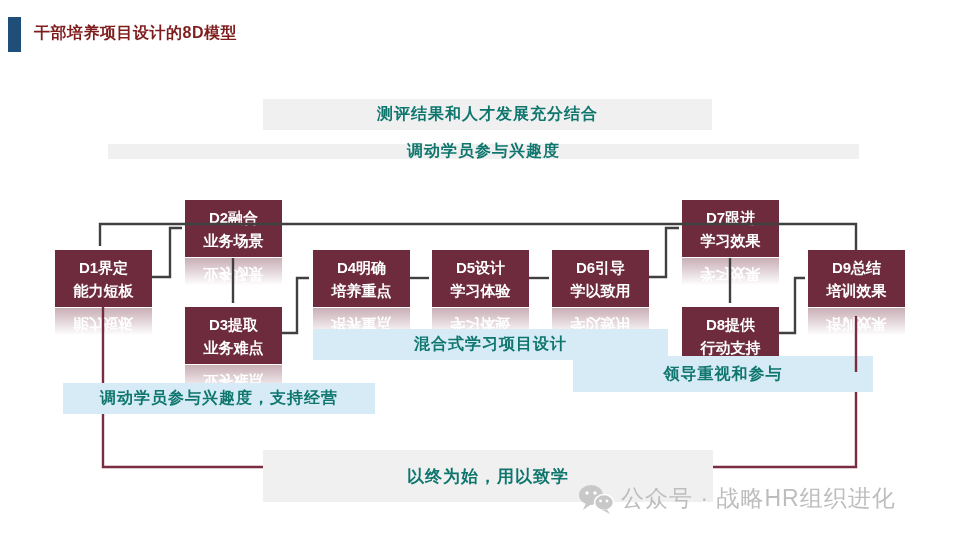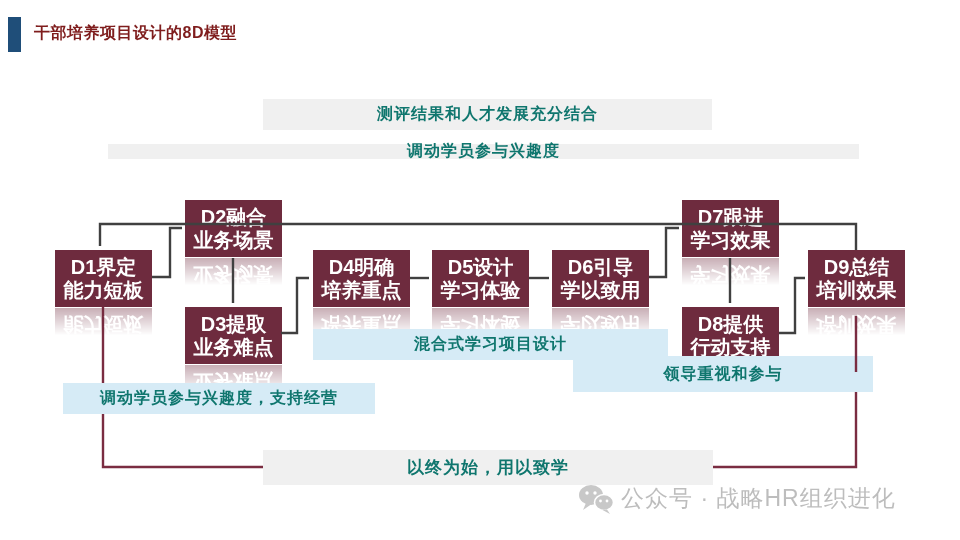--- a/index.html
+++ b/index.html
@@ -18,36 +18,36 @@
   .layer path{fill:none;stroke-width:2.4px;}
   .layer path.g{stroke:var(--gray-line,#404040);}
   .layer path.m{stroke:var(--maroon-line,#7A2C41);}
   .mk-g{fill:var(--gray-line,#404040);}
   .mk-m{fill:var(--maroon-line,#7A2C41);}
 
   .dbox{
     position:absolute;z-index:2;width:97px;height:57px;
     background:var(--box-bg,#6E2B3E);color:#ffffff;
     display:flex;flex-direction:column;align-items:center;justify-content:center;
-    font-size:20px;font-weight:bold;line-height:23px;text-align:center;
+    font-size:15px;font-weight:bold;line-height:23px;text-align:center;
     -webkit-box-reflect: below 1px linear-gradient(transparent 52%, rgba(0,0,0,0.38));
   }
   .banner{
     position:absolute;z-index:3;display:flex;align-items:center;justify-content:center;
     font-size:16px;font-weight:bold;color:#0f766e;letter-spacing:1px;white-space:nowrap;
   }
   .banner.gray{background:var(--gray-banner,#F0F0F0);}
   .banner.blue{background:var(--blue-banner,#D6EBF6);}
 
   .b-top1{left:263px;top:99px;width:449px;height:31px;}
   .b-top2{left:108px;top:144px;width:751px;height:15px;}
   .b-mid{left:313px;top:329px;width:355px;height:31px;}
   .b-left{left:63px;top:383px;width:312px;height:31px;}
   .b-right{left:573px;top:356px;width:300px;height:36px;}
-  .b-bottom{left:263px;top:450px;width:450px;height:35px;font-size:17px;}
+  .b-bottom{left:263px;top:450px;width:450px;height:52px;font-size:17px;}
 
   .box-d1{left:55px;top:250px;}
   .box-d2{left:185px;top:200px;}
   .box-d3{left:185px;top:307px;}
   .box-d4{left:313px;top:250px;}
   .box-d5{left:432px;top:250px;}
   .box-d6{left:552px;top:250px;}
   .box-d7{left:682px;top:200px;}
   .box-d8{left:682px;top:307px;}
   .box-d9{left:808px;top:250px;}

